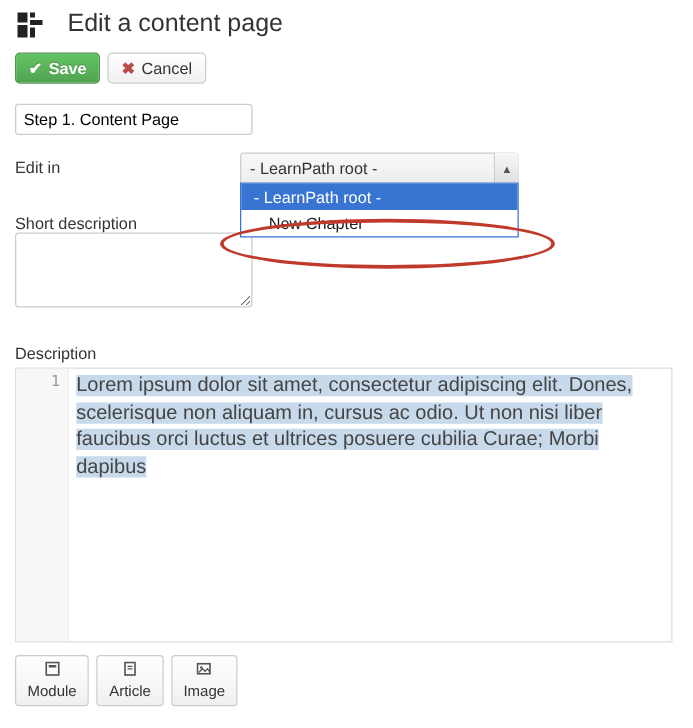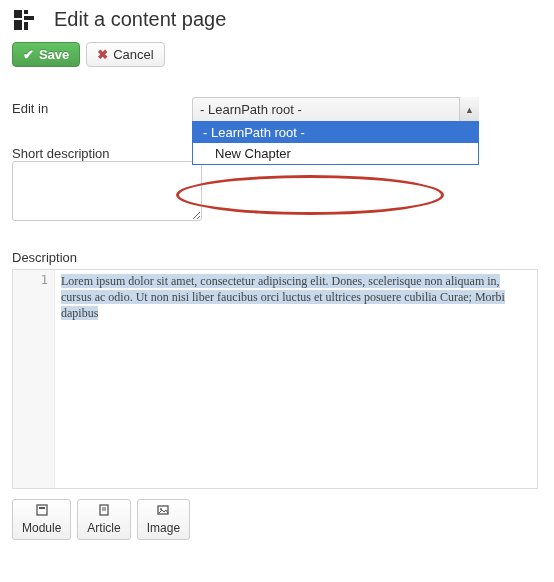--- a/index.html
+++ b/index.html
@@ -66,21 +66,21 @@
   .text-input {
     width: 190px;
     padding: 4px 6px;
     border: 1px solid #ccc;
     border-radius: 3px;
     font-size: 13px;
     background: #fff;
   }
   .select-wrap {
     position: relative;
-    width: 287px;
+    width: 223px;
   }
   .select-display {
     width: 100%;
     padding: 4px 26px 4px 7px;
     border: 1px solid #ccc;
     border-radius: 3px 3px 0 0;
     background: linear-gradient(#f8f8f8,#eee);
     font-size: 13px;
     color: #333;
     position: relative;
@@ -146,22 +146,22 @@
     border-right:1px solid #eee;
     text-align:right;
     padding: 3px 6px 3px 3px;
     color:#999;
     font-family: Menlo, Consolas, monospace;
     font-size:12px;
   }
   .code {
     flex:1;
     padding:3px 6px;
-    font-family: Liberation Serif, serif;
-    font-size:12px;
+    font-family: Liberation Sans, sans-serif;
+    font-size:16px;
     color: #444;
     line-height: 1.35;
     position:relative;
     overflow:hidden;
   }
   .code-sel {
     background:#c7d9ea;
   }
   .bottom-bar {
     margin-top: 10px;
@@ -212,20 +212,21 @@
     <span>✔</span>
     <span>Save</span>
   </button>
   <button class="btn btn-cancel">
     <span class="cancel-ico">✖</span>
     <span>Cancel</span>
   </button>
 </div>
 
 <div class="form-row">
+  <input class="text-input" type="text" value="Step 1. Content Page" style="">
 </div>
 
 <div class="form-row">
   <div class="form-label">Edit in</div>
   <div class="select-wrap">
     <div class="select-display">- LearnPath root -</div>
     <div class="select-arrow">
         <span>▲</span>
       </div>
     <div class="dropdown">

